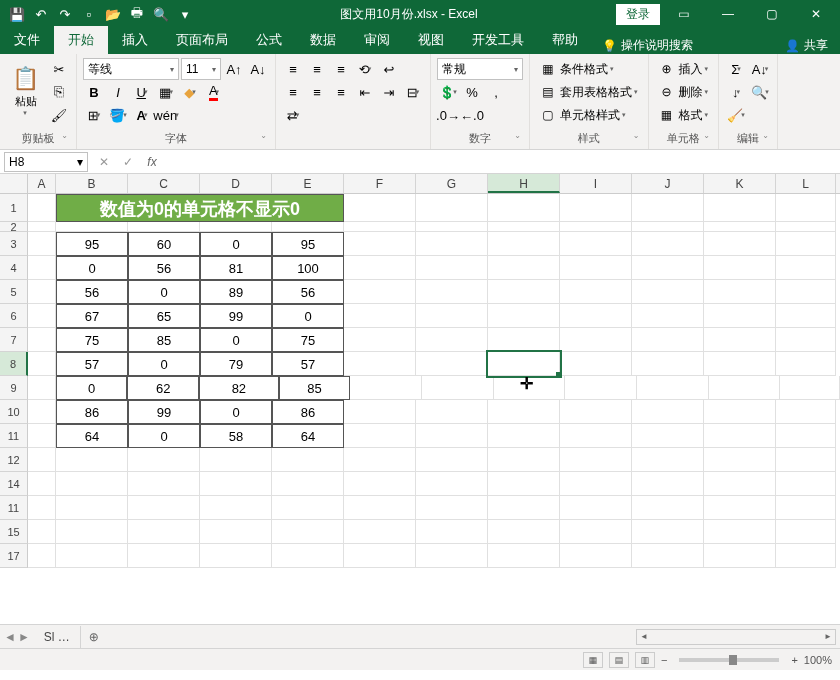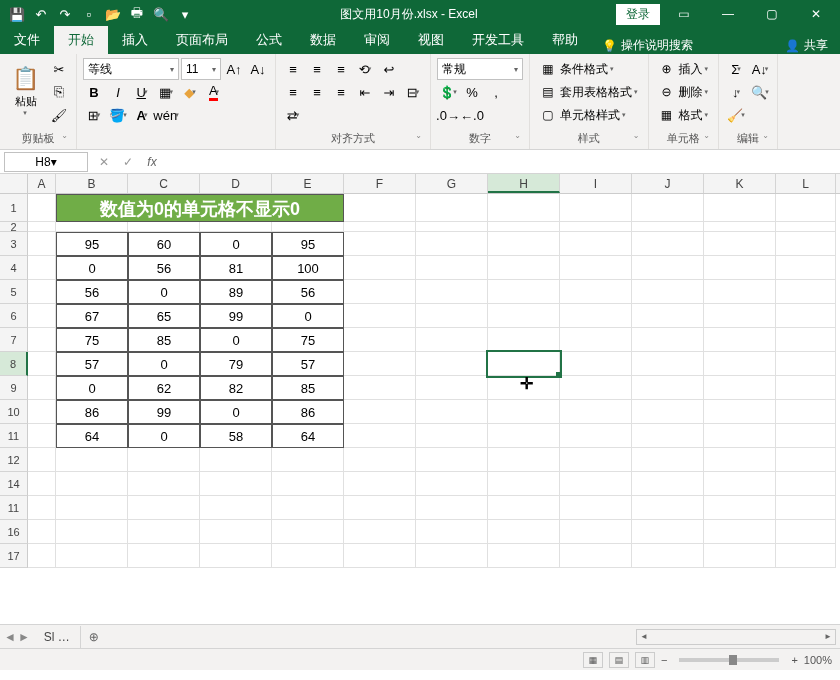--- a/index.html
+++ b/index.html
@@ -35,21 +35,21 @@
 .hstack { display: flex; align-items: center; gap: 2px; }
 .combo { height: 22px; border: 1px solid #c1c1c1; background: #fff; display: flex; align-items: center; justify-content: space-between; padding: 0 4px; font-size: 12px; }
 .combo .dd { font-size: 8px; color: #666; }
 .sq { width: 22px; height: 22px; display: flex; align-items: center; justify-content: center; font-size: 13px; }
 .dd-sm { font-size: 7px; color: #666; margin-left: -2px; }
 .menu-item { height: 22px; display: flex; align-items: center; gap: 4px; padding: 0 4px; font-size: 12px; white-space: nowrap; }
 .menu-item .ic { width: 16px; text-align: center; }
 
 
 .fbar { height: 24px; border-bottom: 1px solid #d4d4d4; display: flex; align-items: center; background: #fff; }
-.namebox { width: 84px; height: 20px; border: 1px solid #c1c1c1; margin: 0 4px; padding: 0 4px; display: flex; align-items: center; justify-content: center; font-size: 12px; }
+.namebox { width: 84px; height: 20px; border: 1px solid #c1c1c1; margin: 0 4px; padding: 0 4px; display: flex; align-items: center; justify-content: space-between; font-size: 12px; }
 .fbar-btn { width: 24px; height: 20px; display: flex; align-items: center; justify-content: center; color: #999; font-size: 12px; }
 .fx { color: #666; font-style: italic; }
 .fbar-input { flex: 1; height: 20px; border: none; padding: 0 4px; }
 
 
 .grid-area { position: relative; height: 450px; overflow: hidden; background: #fff; }
 .col-headers { display: flex; height: 20px; background: #f4f4f4; border-bottom: 1px solid #ccc; }
 .corner { width: 28px; border-right: 1px solid #ccc; background: #f4f4f4; }
 .ch { border-right: 1px solid #d4d4d4; text-align: center; font-size: 12px; color: #444; line-height: 20px; }
 .ch.sel { background: #d6e9d8; border-bottom: 2px solid #217346; }
@@ -182,20 +182,21 @@
       <div class="hstack">
         <div class="sq">⊞<span class="dd-sm">▾</span></div>
         <div class="sq">🪣<span class="dd-sm">▾</span></div>
         <div class="sq">
             <b>A</b>
             <span class="dd-sm">▾</span>
           </div>
         <div class="sq">wén<span class="dd-sm">▾</span></div>
       </div>
     </div>
+    <div class="rgroup-label">字体</div>
   </div>
 
   <div class="rgroup">
     <div class="rgroup-body vstack">
       <div class="hstack">
         <div class="sq">≡</div>
         <div class="sq">≡</div>
         <div class="sq">≡</div>
         <div class="sq">⟲<span class="dd-sm">▾</span></div>
         <div class="sq">↩</div>
@@ -205,21 +206,20 @@
         <div class="sq">≡</div>
         <div class="sq">≡</div>
         <div class="sq">⇤</div>
         <div class="sq">⇥</div>
         <div class="sq">⊟<span class="dd-sm">▾</span></div>
       </div>
       <div class="hstack">
         <div class="sq">⇄<span class="dd-sm">▾</span></div>
       </div>
     </div>
-    <div class="rgroup-label">对齐方式</div>
   </div>
 
   <div class="rgroup">
     <div class="rgroup-body vstack">
       <div class="combo" style="width:86px">
           <span>常规</span>
           <span class="dd">▾</span>
         </div>
       <div class="hstack">
         <div class="sq">💲<span class="dd-sm">▾</span></div>
@@ -437,21 +437,21 @@
         <div class="cell" style="width:72px;height:24px;line-height:24px"></div>
         <div class="cell" style="width:72px;height:24px;line-height:24px"></div>
         <div class="cell" style="width:72px;height:24px;line-height:24px"></div>
         <div class="cell" style="width:60px;height:24px;line-height:24px"></div>
       </div>
       <div class="row" style="height:24px">
         <div class="rh" style="line-height:24px">9</div>
         <div class="cell" style="width:28px;height:24px;line-height:24px"></div>
         <div class="cell data-cell" style="width:72px;height:24px;line-height:24px">0</div>
         <div class="cell data-cell" style="width:72px;height:24px;line-height:24px">62</div>
-        <div class="cell data-cell" style="width:72px;height:24px;line-height:24px">82</div>
+        <div class="cell data-cell" style="width:80px;height:24px;line-height:24px">82</div>
         <div class="cell data-cell" style="width:72px;height:24px;line-height:24px">85</div>
         <div class="cell" style="width:72px;height:24px;line-height:24px"></div>
         <div class="cell" style="width:72px;height:24px;line-height:24px"></div>
         <div class="cell" style="width:72px;height:24px;line-height:24px"></div>
         <div class="cell" style="width:72px;height:24px;line-height:24px"></div>
         <div class="cell" style="width:72px;height:24px;line-height:24px"></div>
         <div class="cell" style="width:72px;height:24px;line-height:24px"></div>
         <div class="cell" style="width:60px;height:24px;line-height:24px"></div>
       </div>
       <div class="row" style="height:24px">
@@ -523,21 +523,21 @@
         <div class="cell" style="width:72px;height:24px;line-height:24px"></div>
         <div class="cell" style="width:72px;height:24px;line-height:24px"></div>
         <div class="cell" style="width:72px;height:24px;line-height:24px"></div>
         <div class="cell" style="width:72px;height:24px;line-height:24px"></div>
         <div class="cell" style="width:72px;height:24px;line-height:24px"></div>
         <div class="cell" style="width:72px;height:24px;line-height:24px"></div>
         <div class="cell" style="width:72px;height:24px;line-height:24px"></div>
         <div class="cell" style="width:60px;height:24px;line-height:24px"></div>
       </div>
       <div class="row" style="height:24px">
-        <div class="rh" style="line-height:24px">16</div>
+        <div class="rh" style="line-height:24px">15</div>
         <div class="cell" style="width:28px;height:24px;line-height:24px"></div>
         <div class="cell" style="width:72px;height:24px;line-height:24px"></div>
         <div class="cell" style="width:72px;height:24px;line-height:24px"></div>
         <div class="cell" style="width:72px;height:24px;line-height:24px"></div>
         <div class="cell" style="width:72px;height:24px;line-height:24px"></div>
         <div class="cell" style="width:72px;height:24px;line-height:24px"></div>
         <div class="cell" style="width:72px;height:24px;line-height:24px"></div>
         <div class="cell" style="width:72px;height:24px;line-height:24px"></div>
         <div class="cell" style="width:72px;height:24px;line-height:24px"></div>
         <div class="cell" style="width:72px;height:24px;line-height:24px"></div>

